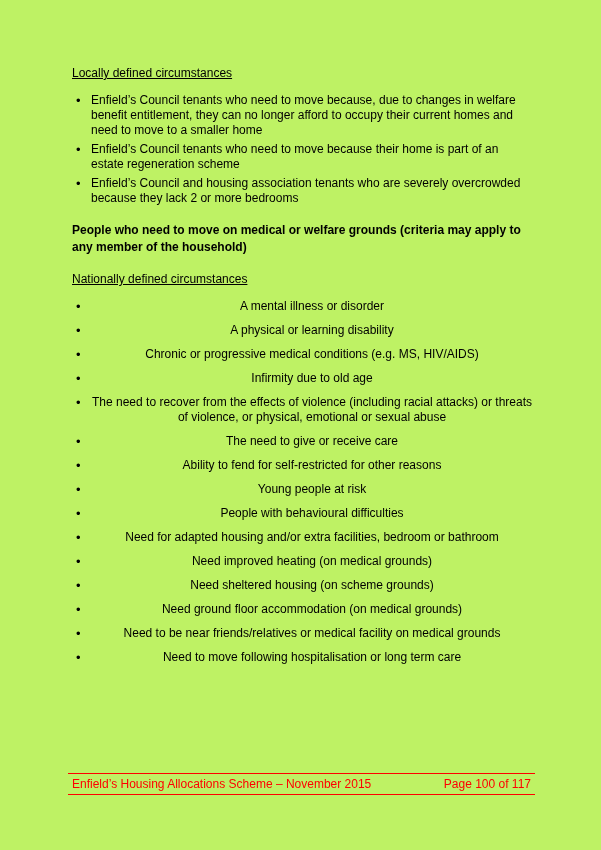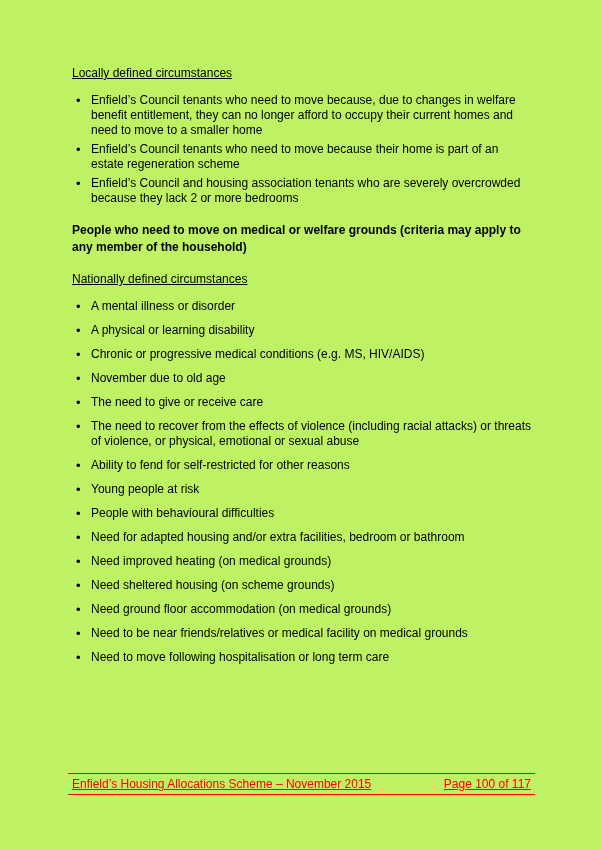--- a/index.html
+++ b/index.html
@@ -39,20 +39,21 @@
   }
   ul.bullets li::before {
     content: "•";
     position: absolute;
     left: 4px;
     top: 0;
     font-size: 13px;
   }
   ul.bullets.spaced li {
     margin-bottom: 9px;
+    text-align: center;
   }
   .bold-heading {
     font-weight: bold;
     font-size: 12px;
     line-height: 17px;
     margin: 16px 0 16px 0;
   }
   .footer {
     position: absolute;
     left: 68px;
@@ -63,21 +64,20 @@
     border-top: 1.5px solid #ff0000;
     width: 100%;
   }
   .footer .footer-row {
     display: flex;
     justify-content: space-between;
     align-items: center;
     color: #ff0000;
     font-size: 12px;
     padding: 3px 4px 3px 4px;
-    text-decoration: underline;
   }
   .footer .rule.bottom {
     margin-top: 0;
   }
 </style>
 </head>
 <body>
 
 <div class="page">
 
@@ -92,23 +92,23 @@
       </ul>
 
     <div class="bold-heading">People who need to move on medical or welfare grounds (criteria may apply to any member of the household)</div>
 
     <div class="section-heading">Nationally defined circumstances</div>
 
     <ul class="bullets spaced">
         <li>A mental illness or disorder</li>
         <li>A physical or learning disability</li>
         <li>Chronic or progressive medical conditions (e.g. MS, HIV/AIDS)</li>
-        <li>November due to old age</li>
+        <li>Infirmity due to old age</li>
+        <li>The need to recover from the effects of violence (including racial attacks) or threats of violence, or physical, emotional or sexual abuse</li>
         <li>The need to give or receive care</li>
-        <li>The need to recover from the effects of violence (including racial attacks) or threats of violence, or physical, emotional or sexual abuse</li>
         <li>Ability to fend for self-restricted for other reasons</li>
         <li>Young people at risk</li>
         <li>People with behavioural difficulties</li>
         <li>Need for adapted housing and/or extra facilities, bedroom or bathroom</li>
         <li>Need improved heating (on medical grounds)</li>
         <li>Need sheltered housing (on scheme grounds)</li>
         <li>Need ground floor accommodation (on medical grounds)</li>
         <li>Need to be near friends/relatives or medical facility on medical grounds</li>
         <li>Need to move following hospitalisation or long term care</li>
       </ul>

